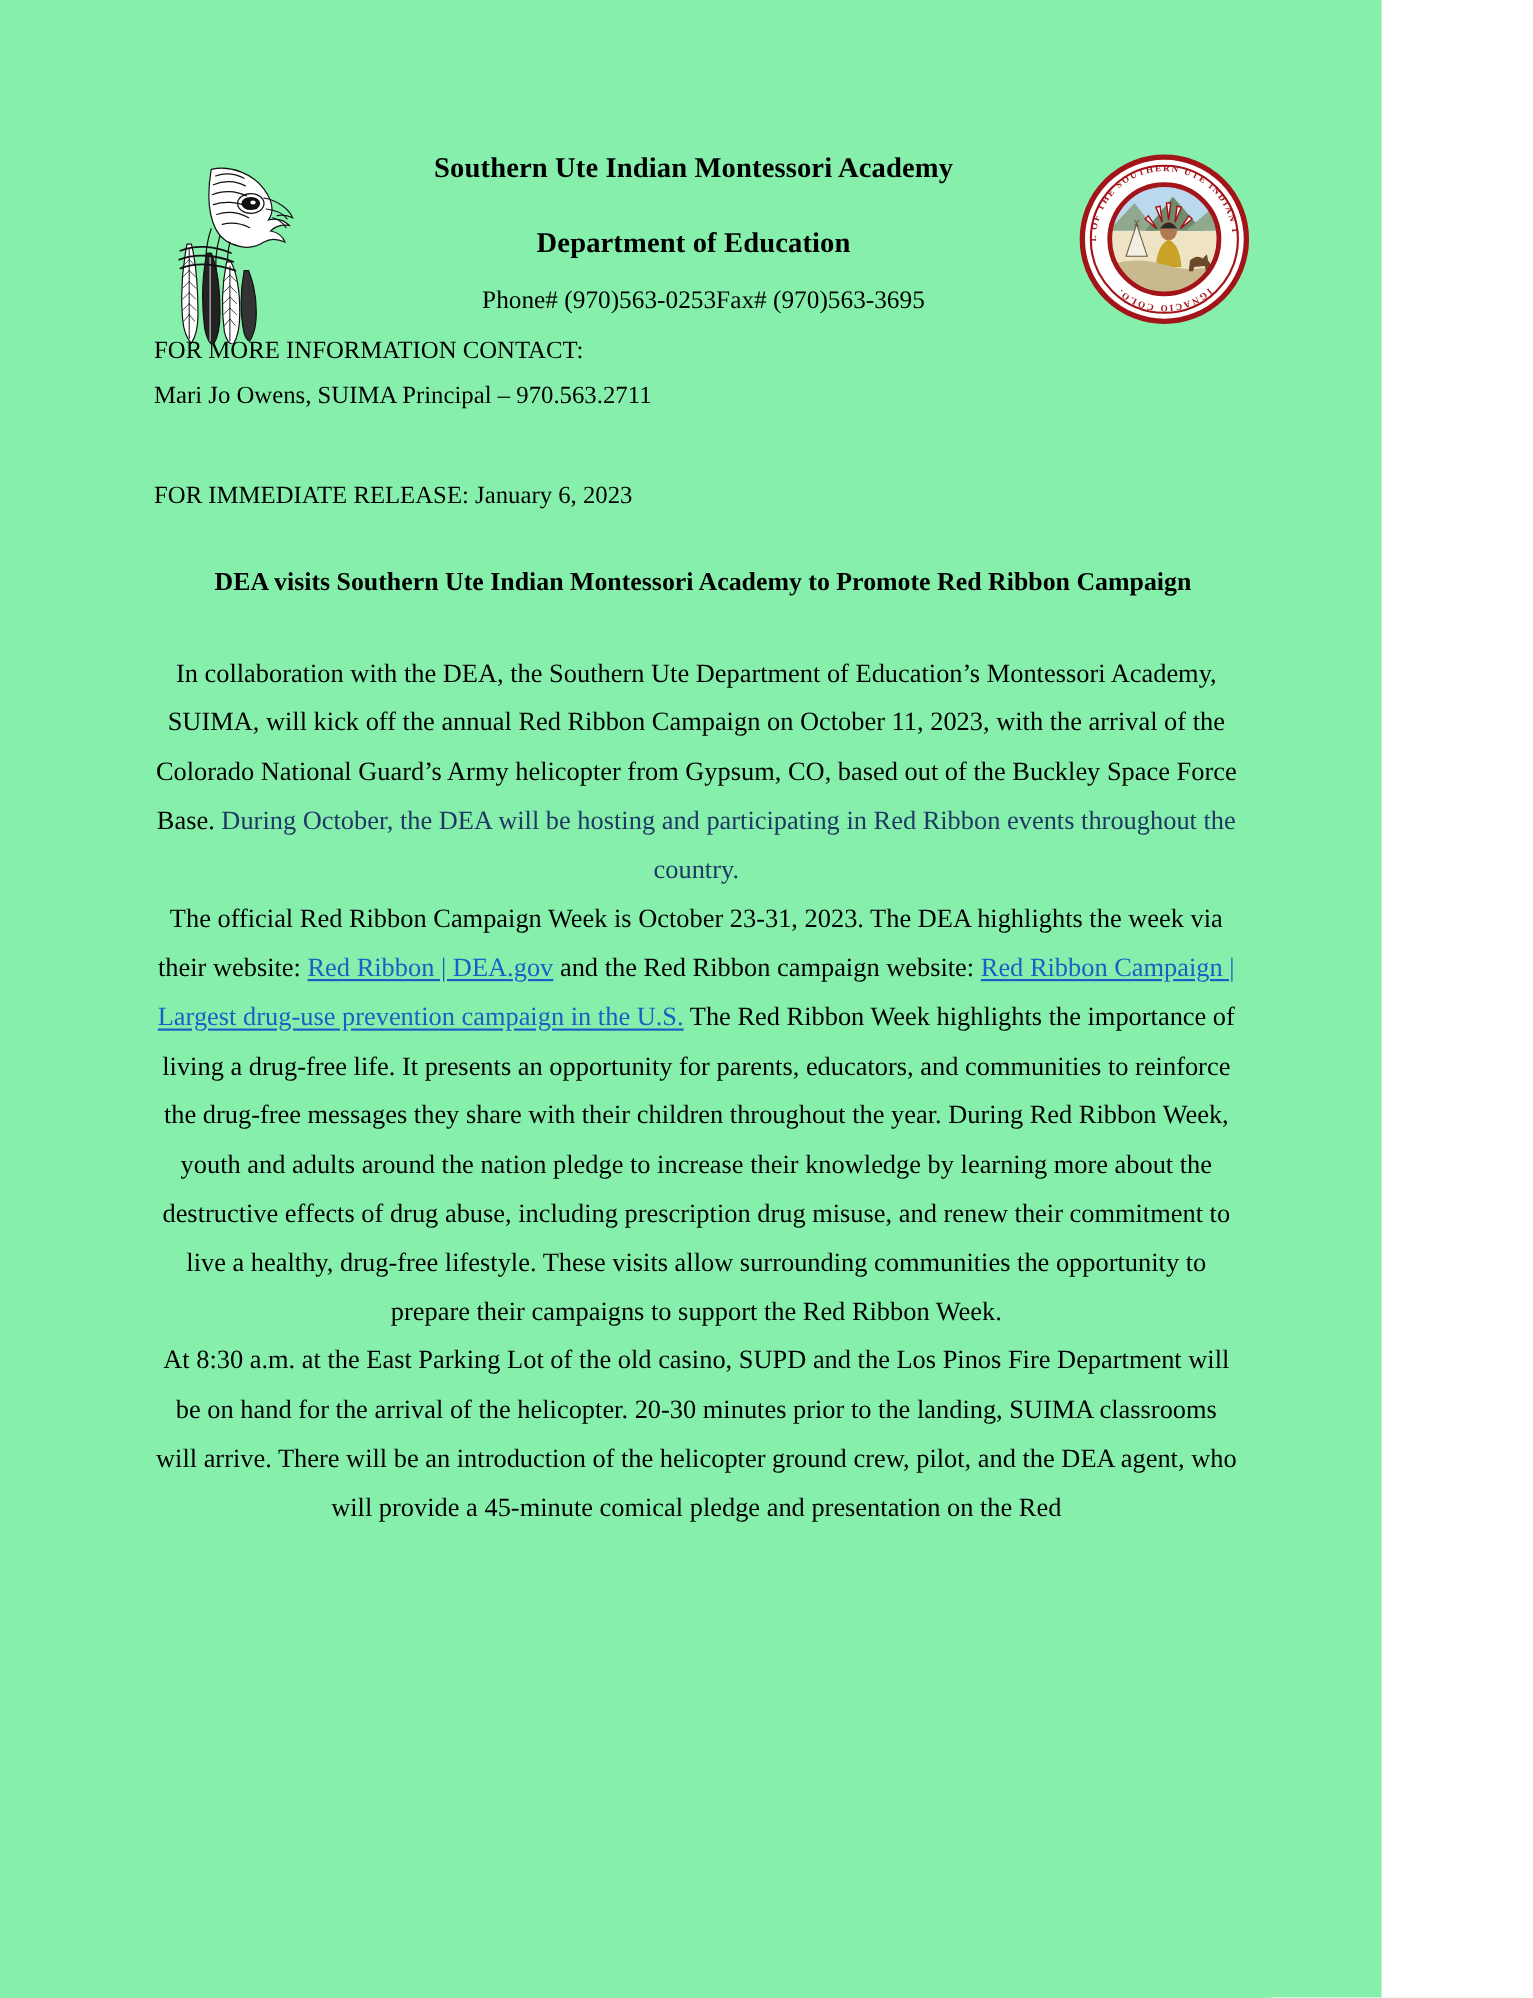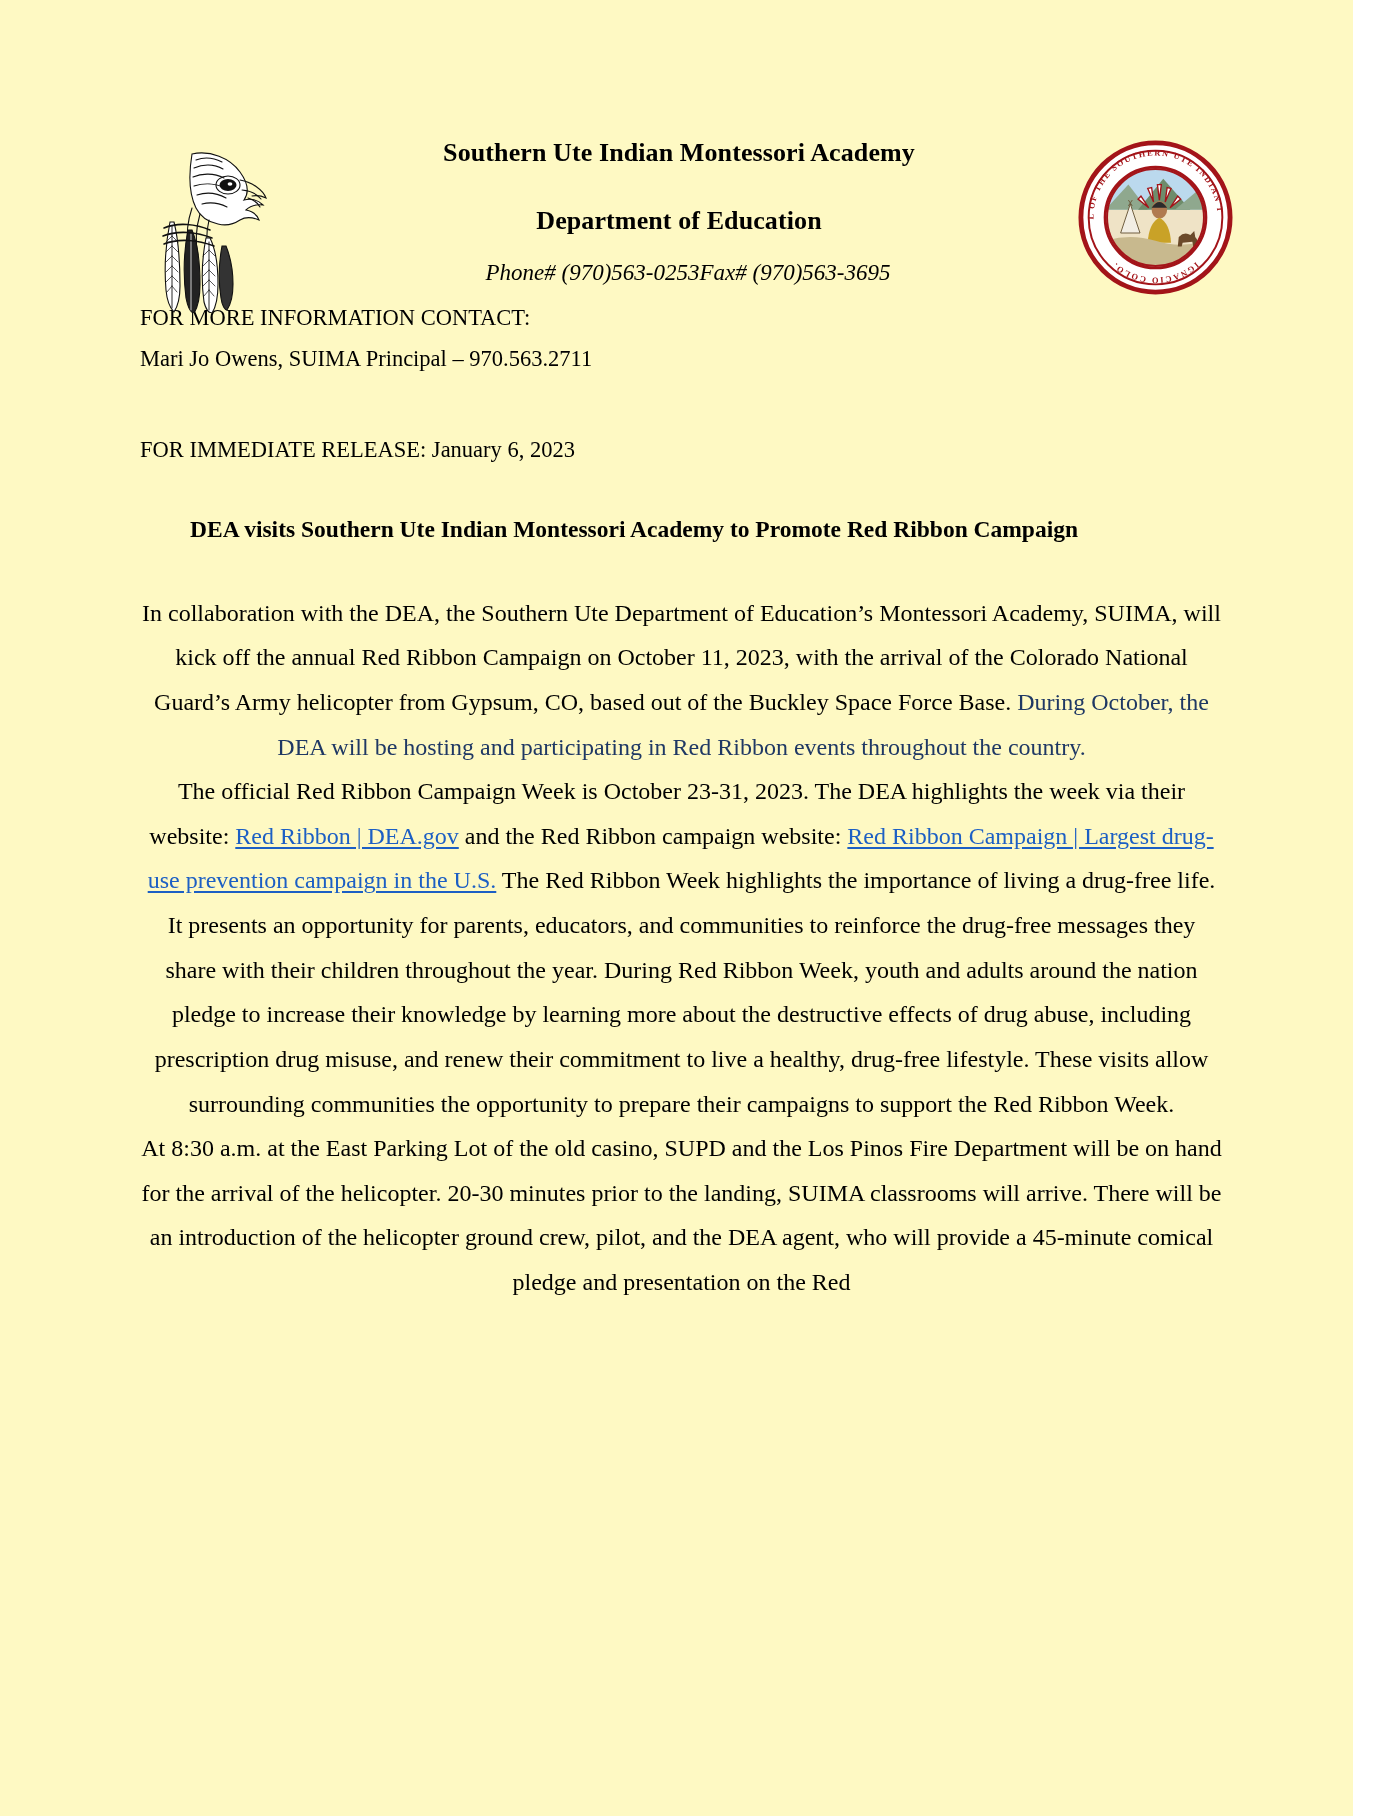--- a/index.html
+++ b/index.html
@@ -11,23 +11,23 @@
   body {
     width: 1394px;
     height: 1816px;
     font-family: "Liberation Serif", "DejaVu Serif", serif;
     color: #000000;
     overflow: hidden;
   }
 
   .page {
     position: relative;
-    width: 1353px;
+    width: 1256px;
     height: 1816px;
-    background: #fef9c3;
+    background: #86efac;
     box-sizing: border-box;
     padding: 0;
   }
 
   
   .letterhead {
     position: relative;
     display: flex;
     align-items: flex-start;
     justify-content: space-between;
@@ -70,21 +70,20 @@
   }
 
   .contact-line {
     font-size: 23px;
     margin: 0;
     margin-top: 26px;
     line-height: 1.1;
     display: flex;
     justify-content: center;
     padding-left: 18px;
-    font-style: italic;
   }
 
   .seal-logo {
     width: 155px;
     height: 155px;
     flex: 0 0 155px;
     margin-top: 10px;
   }
   .seal-logo svg { display: block; width: 155px; height: 155px; }
 
@@ -103,20 +102,21 @@
   .info-block .line { display: block; }
 
   .release-line {
     margin-top: 56px;
     font-size: 22.5px;
     line-height: 1.2;
   }
 
   .headline {
     margin-top: 44px;
+    text-align: center;
     font-weight: bold;
     font-size: 23.5px;
     line-height: 1.95;
     padding: 0 38px 0 50px;
   }
 
   .para {
     margin: 0;
     font-size: 24px;
     line-height: 1.86;

